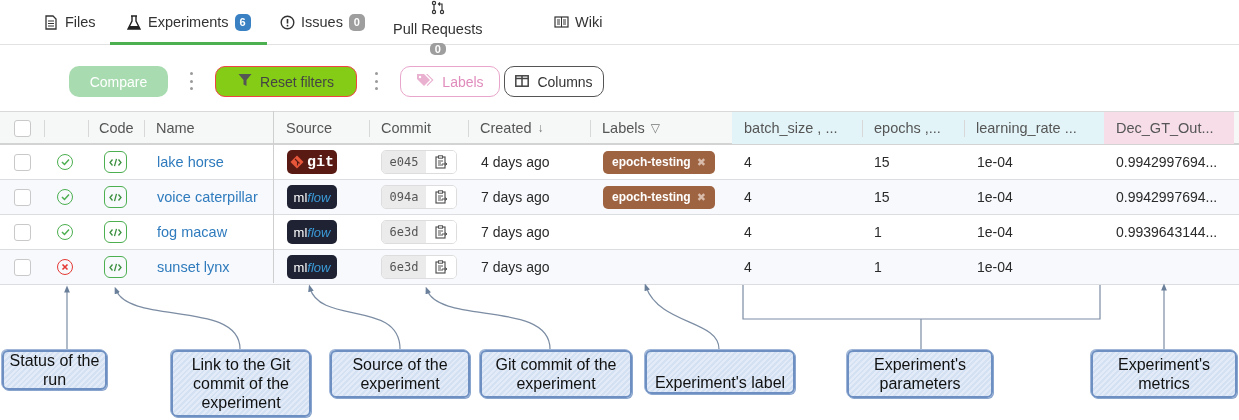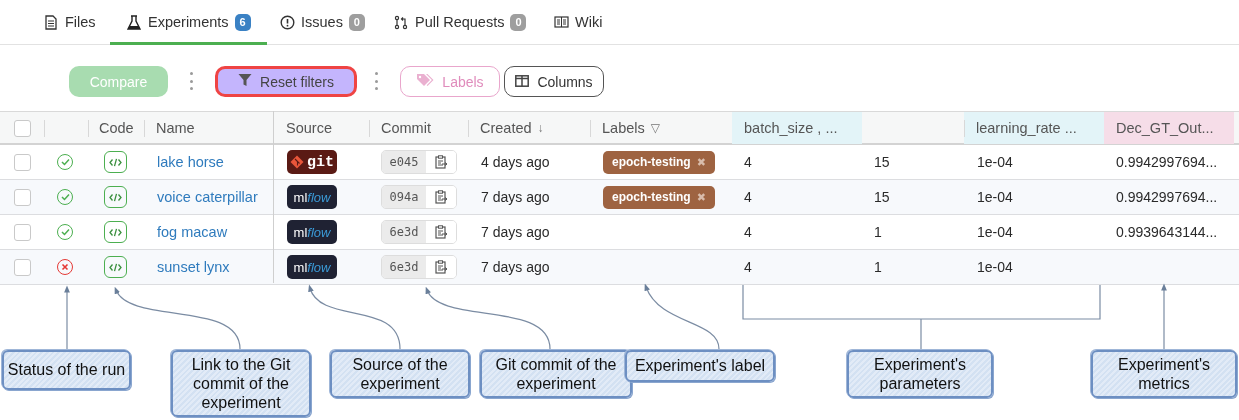--- a/index.html
+++ b/index.html
@@ -10,21 +10,21 @@
   .tabs { position: absolute; top: 0; left: 0; width: 1239px; height: 45px; border-bottom: 1px solid #e2e2e2; }
   .tab { position: absolute; top: 0; height: 44px; display: flex; align-items: center; gap: 6px; font-size: 14.5px; color: #333; cursor: pointer; }
   .tab.active::after { content: ""; position: absolute; left: -16px; right: -16px; bottom: -1px; height: 3px; background: #4caf50; }
   .tab .ico { width: 16px; height: 16px; display: inline-flex; align-items: center; justify-content: center; }
   .badge { display: inline-flex; align-items: center; justify-content: center; min-width: 16px; height: 17px; border-radius: 5px; font-size: 11px; font-weight: bold; color: #fff; padding: 0 4px; background: #9e9e9e; }
   .badge.blue { background: #3a81c4; }
 
   
   .btn { position: absolute; top: 66px; height: 31px; border-radius: 10px; display: flex; align-items: center; justify-content: center; gap: 8px; font-size: 14px; cursor: pointer; }
   .btn-compare { left: 69px; width: 99px; background: #a8dcb0; color: #fff; }
-  .btn-reset { left: 215px; width: 142px; border: 3px solid #ef4444; color: #444; background: #c4b5fd; }
+  .btn-reset { left: 215px; width: 142px; border: 1px solid #ef4444; color: #444; background: #84cc16; }
   .btn-labels { left: 400px; width: 100px; border: 1px solid #e9a6cc; color: #e08cbc; background: #fff; }
   .btn-columns { left: 504px; width: 100px; border: 1px solid #555; color: #333; background: #fff; }
   .kebab { position: absolute; top: 72px; width: 4px; height: 18px; display: flex; flex-direction: column; justify-content: space-between; align-items: center; cursor: pointer; }
   .kebab span { width: 3px; height: 3px; border-radius: 50%; background: #9a9a9a; }
 
   
   .table { position: absolute; top: 111px; left: 0; width: 1239px; }
   .thead { position: absolute; top: 0; left: 0; width: 1239px; height: 34px; border-top: 1px solid #d9d9d9; border-bottom: 2px solid #d3d3d3; background: #f6f7f7; }
   .th { position: absolute; top: 0; height: 32px; display: flex; align-items: center; font-size: 14.5px; color: #555; }
   .th.sep::before { content: ""; position: absolute; left: 0; top: 8px; height: 17px; width: 1px; background: #d8d8d8; }
@@ -85,21 +85,21 @@
     <span class="ico">
       <svg width="15" height="15" viewBox="0 0 15 15">
           <circle cx="7.5" cy="7.5" r="6.3" fill="none" stroke="#333" stroke-width="1.4"></circle>
           <path d="M7.5 4v4.5" stroke="#333" stroke-width="1.6"></path>
           <circle cx="7.5" cy="10.7" r="0.9" fill="#333"></circle>
         </svg>
     </span>
     <span>Issues</span>
     <span class="badge">0</span>
   </div>
-  <div class="tab" style="left:393px;">
+  <div class="tab" style="left:393px;flex-direction:column;">
     <span class="ico">
       <svg width="14" height="15" viewBox="0 0 14 15">
           <circle cx="3" cy="3" r="1.6" fill="none" stroke="#333" stroke-width="1.2"></circle>
           <circle cx="3" cy="12" r="1.6" fill="none" stroke="#333" stroke-width="1.2"></circle>
           <circle cx="11" cy="12" r="1.6" fill="none" stroke="#333" stroke-width="1.2"></circle>
           <path d="M3 4.6v5.8M11 10.4V4H7.5M9 2.5L7.5 4 9 5.5" fill="none" stroke="#333" stroke-width="1.2"></path>
         </svg>
     </span>
     <span>Pull Requests</span>
     <span class="badge">0</span>
@@ -177,20 +177,23 @@
     <div class="th sep" style="left:468px;width:122px;padding-left:12px;gap:6px;">
       <span>Created</span>
       <span style="font-size:12px;color:#777;">↓</span>
     </div>
     <div class="th sep" style="left:590px;width:142px;padding-left:12px;gap:6px;">
       <span>Labels</span>
       <span style="font-size:12px;color:#777;">▽</span>
     </div>
     <div class="th param" style="left:732px;width:130px;padding-left:12px;">
       <span>batch_size , ...</span>
+    </div>
+    <div class="th param sep" style="left:862px;width:102px;padding-left:12px;">
+      <span>epochs ,...</span>
     </div>
     <div class="th param sep" style="left:964px;width:140px;padding-left:12px;">
       <span>learning_rate ...</span>
     </div>
     <div class="th metric" style="left:1104px;width:130px;padding-left:12px;">
       <span>Dec_GT_Out...</span>
     </div>
   </div>
 </div>
 
@@ -447,33 +450,33 @@
     <path d="M240 349 C240 300, 130 325, 116 290" marker-end="url(#ah)"></path>
     <path d="M400 349 C400 300, 320 325, 310 288" marker-end="url(#ah)"></path>
     <path d="M550 349 C550 300, 440 325, 427 290" marker-end="url(#ah)"></path>
     <path d="M719 349 C719 320, 660 325, 646 287" marker-end="url(#ah)"></path>
     <path d="M743 285 V319 H1100 V285"></path>
     <path d="M921 319 V349"></path>
     <path d="M1164 349 V287" marker-end="url(#ah)"></path>
   </g>
 </svg>
 
-<div class="ann" style="left:2px;top:350px;width:129px;height:40px;">
+<div class="ann" style="left:2px;top:350px;width:105px;height:40px;">
   <span>Status of the run</span>
 </div>
 <div class="ann" style="left:171px;top:350px;width:140px;height:67px;padding:0 8px;">
   <span>Link to the Git commit of the experiment</span>
 </div>
 <div class="ann" style="left:330px;top:350px;width:140px;height:48px;padding:0 16px;">
   <span>Source of the experiment</span>
 </div>
 <div class="ann" style="left:480px;top:350px;width:152px;height:48px;padding:0 8px;">
   <span>Git commit of the experiment</span>
 </div>
-<div class="ann" style="left:625px;top:350px;width:150px;height:32px;">
+<div class="ann" style="left:645px;top:350px;width:150px;height:44px;align-items:flex-end;">
   <span>Experiment's label</span>
 </div>
 <div class="ann" style="left:847px;top:350px;width:146px;height:48px;padding:0 20px;">
   <span>Experiment's parameters</span>
 </div>
 <div class="ann" style="left:1091px;top:350px;width:146px;height:48px;padding:0 20px;">
   <span>Experiment's metrics</span>
 </div>
 
 </body></html>

